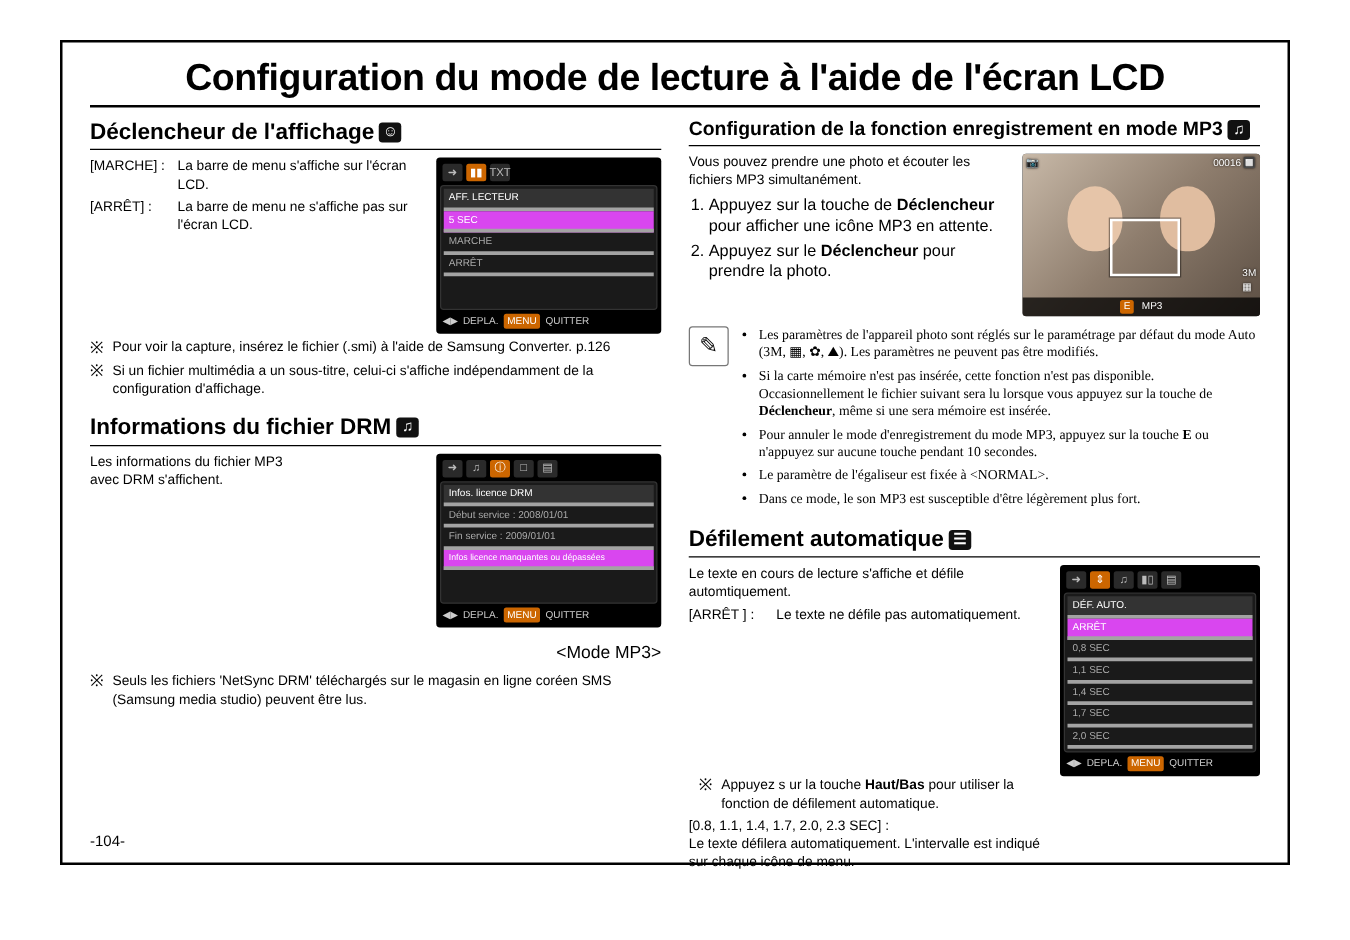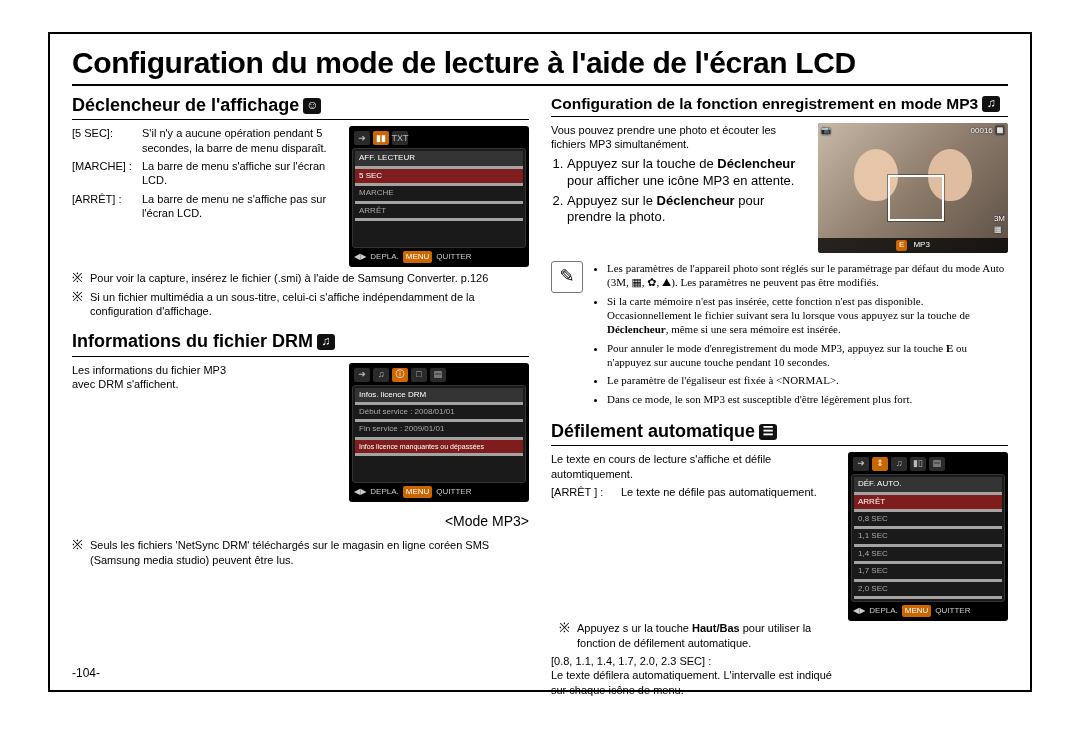--- a/index.html
+++ b/index.html
@@ -16,21 +16,21 @@
     border: 2px solid #000;
     margin: 32px 48px 16px 48px;
     padding: 12px 22px 16px 22px;
     height: 660px;
     box-sizing: border-box;
     position: relative;
   }
   .title {
     font-size: 30px;
     font-weight: bold;
-    text-align: left;
+    text-align: center;
     margin: 0 0 4px 0;
     letter-spacing: -0.4px;
   }
   .rule {
     border: none;
     border-top: 2px solid #000;
     margin: 2px 0 6px 0;
   }
   .cols {
     display: flex;
@@ -108,21 +108,21 @@
   .lcd .row {
     padding: 2px 4px;
     border-bottom: 3px solid #a3a3a3;
     color: #aaa;
   }
   .lcd .row.heading {
     background: #333;
     color: #fff;
   }
   .lcd .row.sel {
-    background: #7f1d1d;
+    background: #d946ef;
     color:#fff;
   }
   .lcd .footer {
     display:flex;
     align-items:center;
     gap:4px;
     padding:3px 2px 1px 2px;
     font-size:8px;
   }
   .lcd .footer .menu {
@@ -273,24 +273,20 @@
         <div class="footer">
           <span>◀▶</span>
           <span>DEPLA.</span>
           <span class="menu">MENU</span>
           <span>QUITTER</span>
         </div>
       </div>
 
 
       <div class="deflist">
-        <div class="dl-row">
-            <div class="dl-key">[5 SEC]:</div>
-            <div class="dl-val">S'il n'y a aucune opération pendant 5 secondes, la barre de menu disparaît.</div>
-          </div>
         <div class="dl-row">
             <div class="dl-key">[MARCHE] :</div>
             <div class="dl-val">La barre de menu s'affiche sur l'écran LCD.</div>
           </div>
         <div class="dl-row">
             <div class="dl-key">[ARRÊT] :</div>
             <div class="dl-val">La barre de menu ne s'affiche pas sur l'écran LCD.</div>
           </div>
       </div>
 

